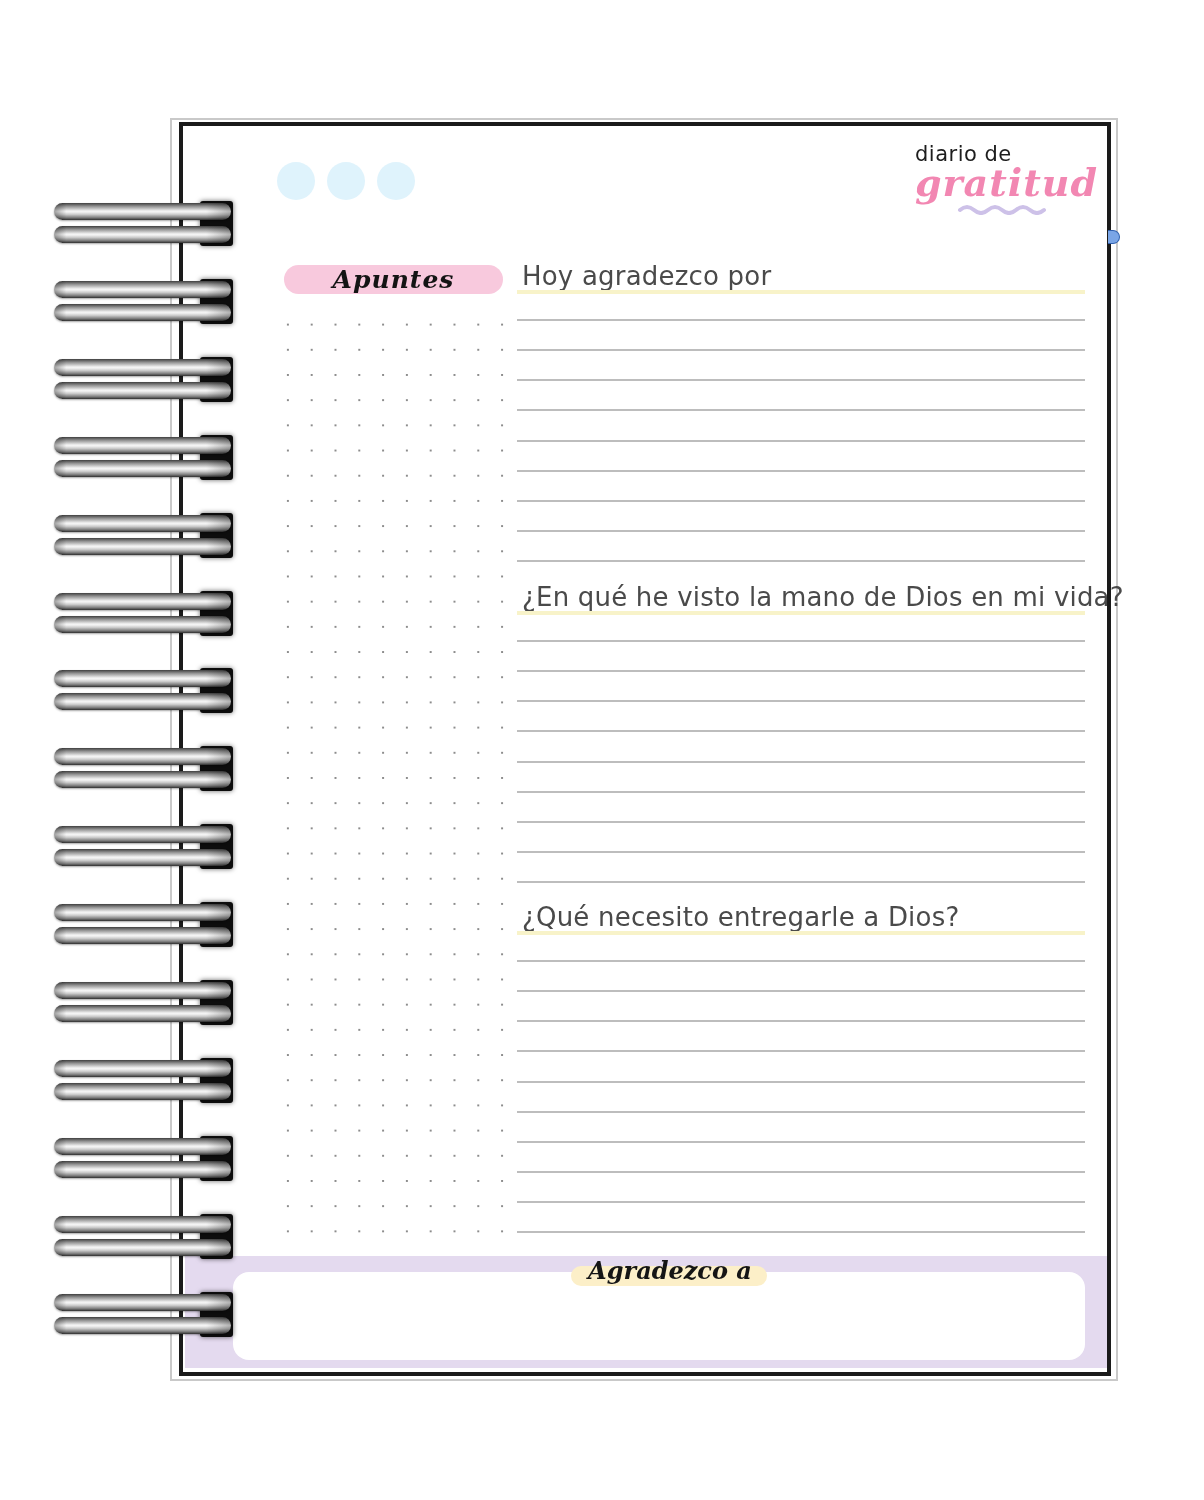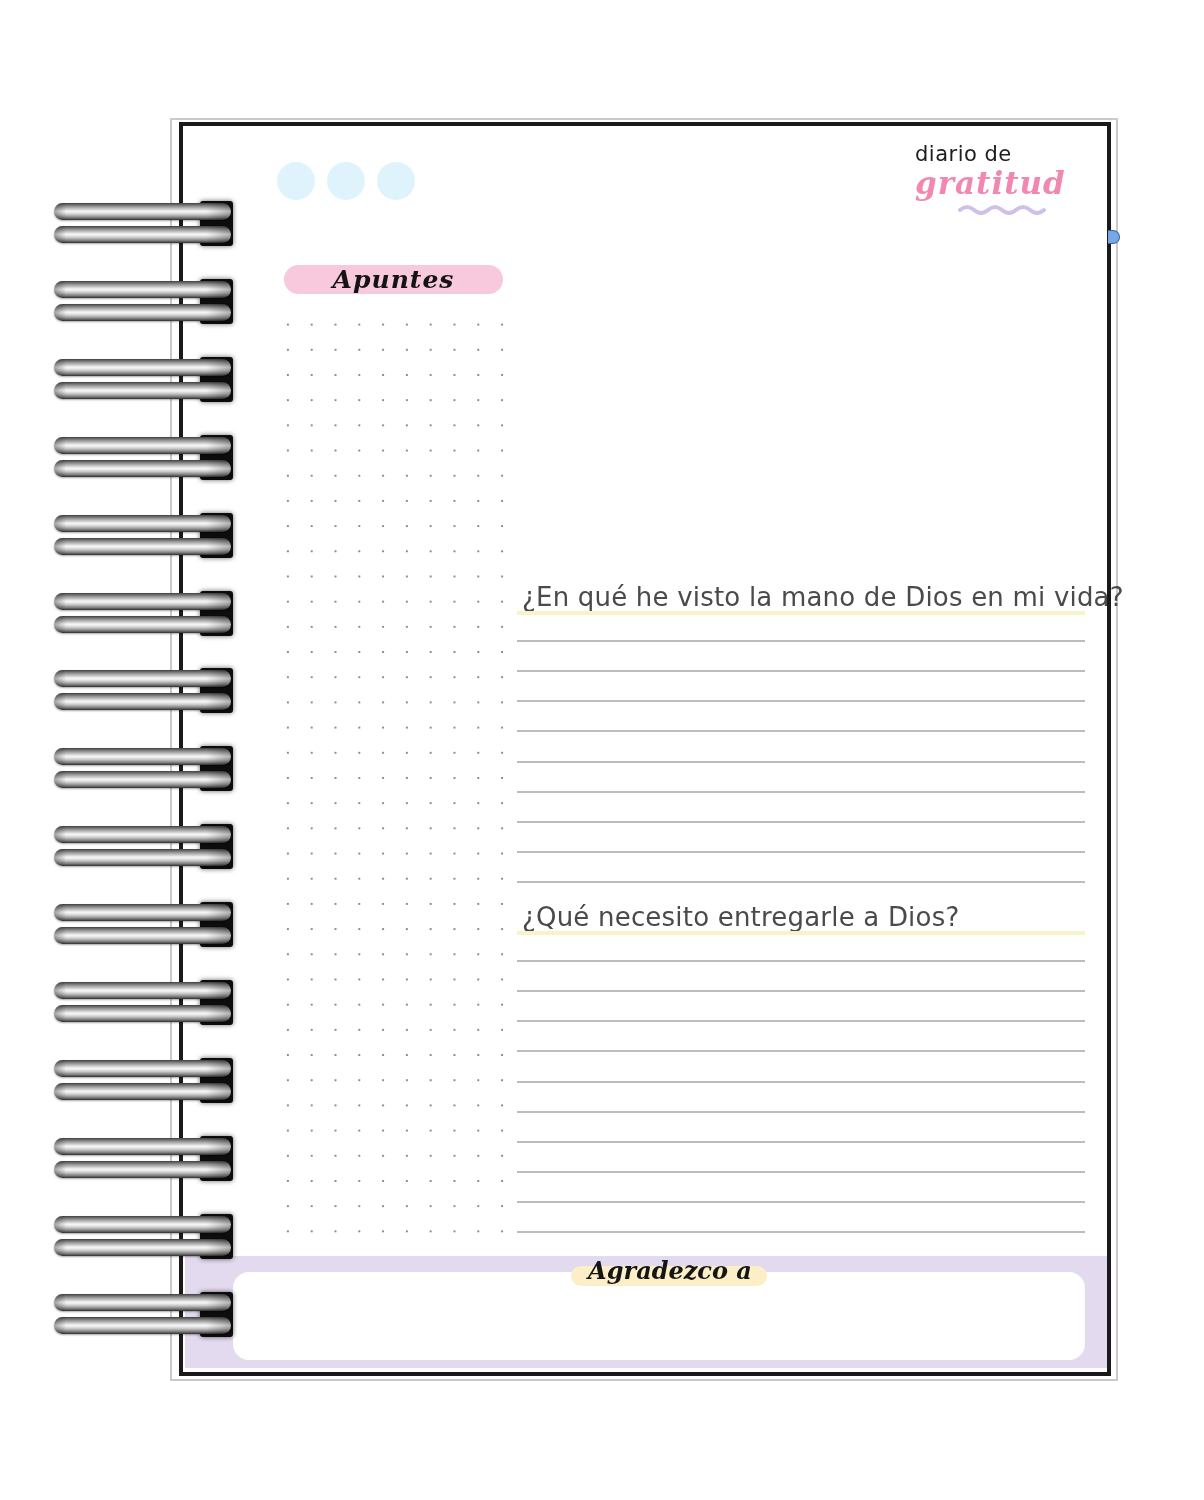--- a/index.html
+++ b/index.html
@@ -16,21 +16,21 @@
   
   .circle{position:absolute;top:162px;width:38px;height:38px;border-radius:50%;
     background:#dff3fc;z-index:5;}
   .c1{left:277px;}.c2{left:327px;}.c3{left:377px;}
 
   
   .brand{position:absolute;left:915px;top:142px;width:180px;text-align:left;z-index:5;}
   .brand-top{font-family:"DejaVu Sans",sans-serif;font-size:21px;color:#1d1d1d;
     letter-spacing:.5px;line-height:24px;}
   .brand-name{font-family:"DejaVu Serif",serif;font-style:italic;font-weight:bold;
-    font-size:31px;line-height:34px;color:#f287b2;letter-spacing:1px;}
+    font-size:38px;line-height:34px;color:#f287b2;letter-spacing:1px;}
   .brand-wave{display:block;margin:3px auto 0 auto;}
 
   
   .apuntes-pill{position:absolute;left:284px;top:265px;width:219px;height:29px;
     border-radius:15px;background:#f8c9dd;z-index:5;text-align:center;}
   .apuntes-pill span{font-family:"DejaVu Serif",serif;font-style:italic;font-weight:bold;
     font-size:25px;line-height:30px;color:#141414;letter-spacing:1px;}
 
   
   .dots{position:absolute;left:276px;top:312px;width:238px;height:933px;z-index:4;
@@ -94,20 +94,35 @@
       <path d="M3,7 Q10,1 17,7 T31,7 T45,7 T59,7 T73,7 T87,7" fill="none" stroke="#cdc1e8" stroke-width="4" stroke-linecap="round"></path>
     </svg>
   </div>
 
   <div class="apuntes-pill">
     <span>Apuntes</span>
   </div>
 
   <div class="dots"></div>
 
+  <section class="qsec" style="top:257px;">
+    <h2 class="qhead">Hoy agradezco por</h2>
+    <div class="yellow-underline"></div>
+    <div class="rules">
+        <div class="rule-line" style="top: 62px;"></div>
+        <div class="rule-line" style="top: 92.15px;"></div>
+        <div class="rule-line" style="top: 122.3px;"></div>
+        <div class="rule-line" style="top: 152.45px;"></div>
+        <div class="rule-line" style="top: 182.6px;"></div>
+        <div class="rule-line" style="top: 212.75px;"></div>
+        <div class="rule-line" style="top: 242.9px;"></div>
+        <div class="rule-line" style="top: 273.05px;"></div>
+        <div class="rule-line" style="top: 303.2px;"></div>
+      </div>
+  </section>
 
   <section class="qsec" style="top:898px;">
     <h2 class="qhead">¿Qué necesito entregarle a Dios?</h2>
     <div class="yellow-underline"></div>
     <div class="rules">
         <div class="rule-line" style="top: 62px;"></div>
         <div class="rule-line" style="top: 92.15px;"></div>
         <div class="rule-line" style="top: 122.3px;"></div>
         <div class="rule-line" style="top: 152.45px;"></div>
         <div class="rule-line" style="top: 182.6px;"></div>

